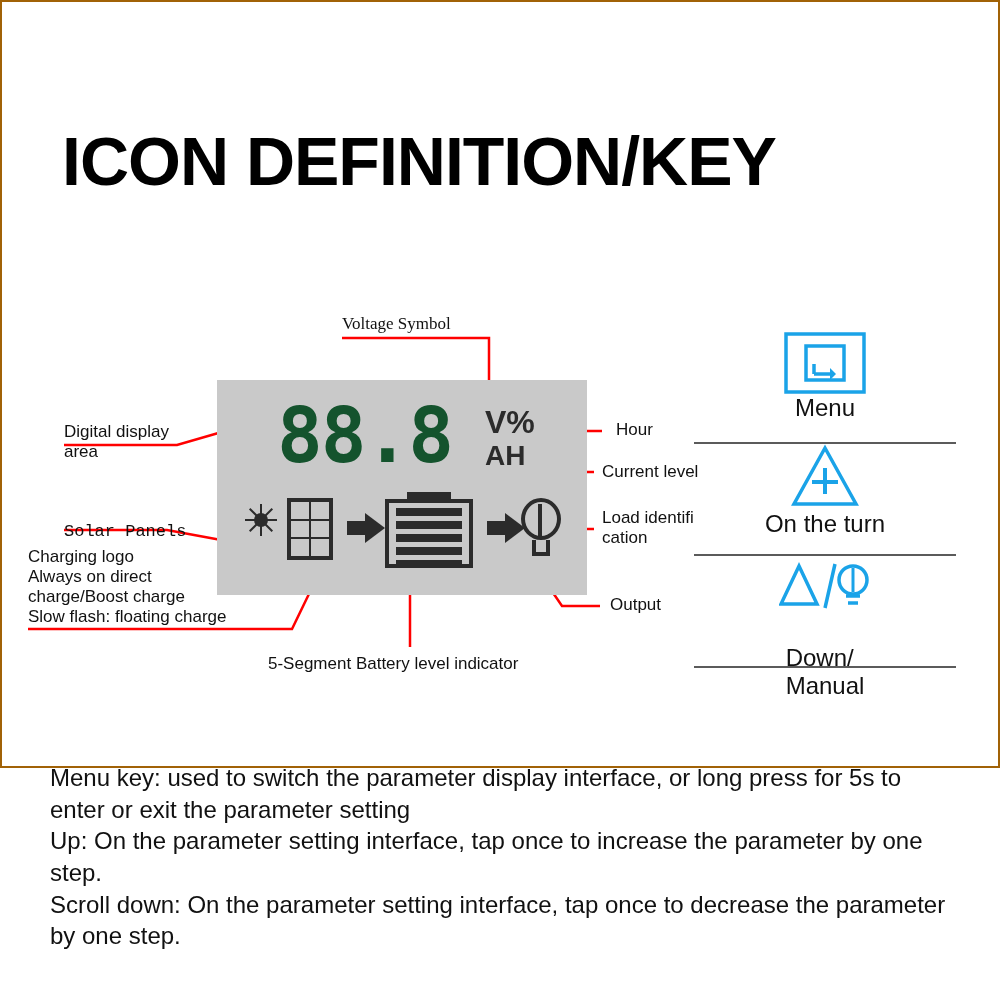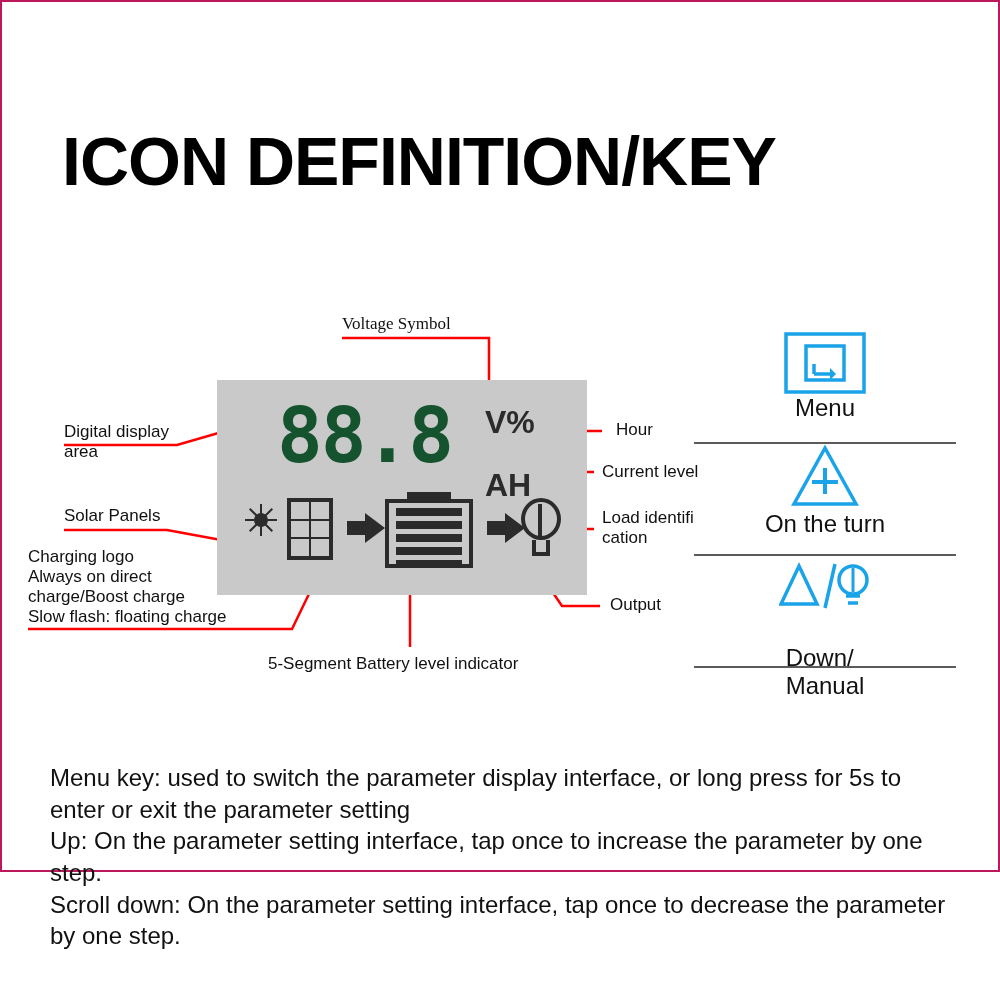--- a/index.html
+++ b/index.html
@@ -10,23 +10,23 @@
     width: 1000px;
     height: 1000px;
     background: #ffffff;
     font-family: "Liberation Sans", sans-serif;
     color: #000;
     overflow: hidden;
   }
   #page {
     position: relative;
     width: 1000px;
-    height: 872px;
-    box-sizing: border-box;
-    border: 2px solid #be185d;
+    height: 768px;
+    box-sizing: border-box;
+    border: 2px solid #a16207;
     background: #fff;
   }
 
   
   #title {
     position: absolute;
     left: 60px;
     top: 125px;
     font-size: 68px;
     font-weight: bold;
@@ -60,22 +60,22 @@
     position: absolute;
     left: 268px;
     top: 24px;
     font-size: 32px;
     font-weight: bold;
     color: #2b2b2b;
   }
   #lcd .unit-a {
     position: absolute;
     left: 268px;
-    top: 87px;
-    font-size: 32px;
+    top: 60px;
+    font-size: 28px;
     font-weight: bold;
     color: #2b2b2b;
   }
 
   
   .sun {
     position: absolute;
     left: 28px;
     top: 124px;
     width: 32px;
@@ -335,21 +335,21 @@
       <div class="fil"></div>
       <div class="base"></div>
     </div>
   </div>
 
   <div class="callout" style="left:340px; top:312px;font-family:Liberation Serif, serif;">Voltage Symbol</div>
 
   <div class="callout" style="left:62px; top:420px;">Digital display
 area</div>
 
-  <div class="callout" style="left:62px; top:504px;">Solar Panels</div>
+  <div class="callout" style="left:62px; top:520px;font-family:Liberation Mono, monospace;">Solar Panels</div>
 
   <div class="callout" style="left:26px; top:545px;">Charging logo
 Always on direct
 charge/Boost charge
 Slow flash: floating charge</div>
 
   <div class="callout" style="left:266px; top:652px;">5-Segment Battery level indicator</div>
 
   <div class="callout" style="left:614px; top:418px;">Hour</div>
 

